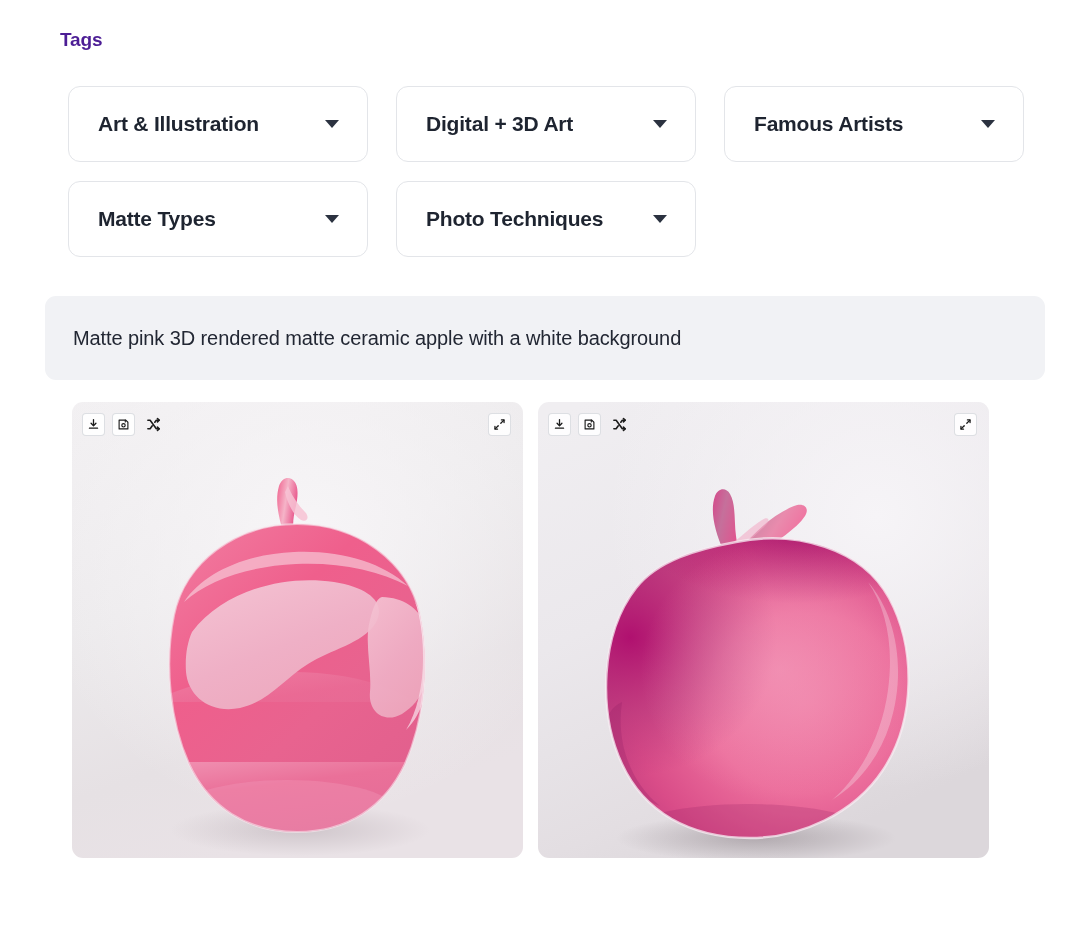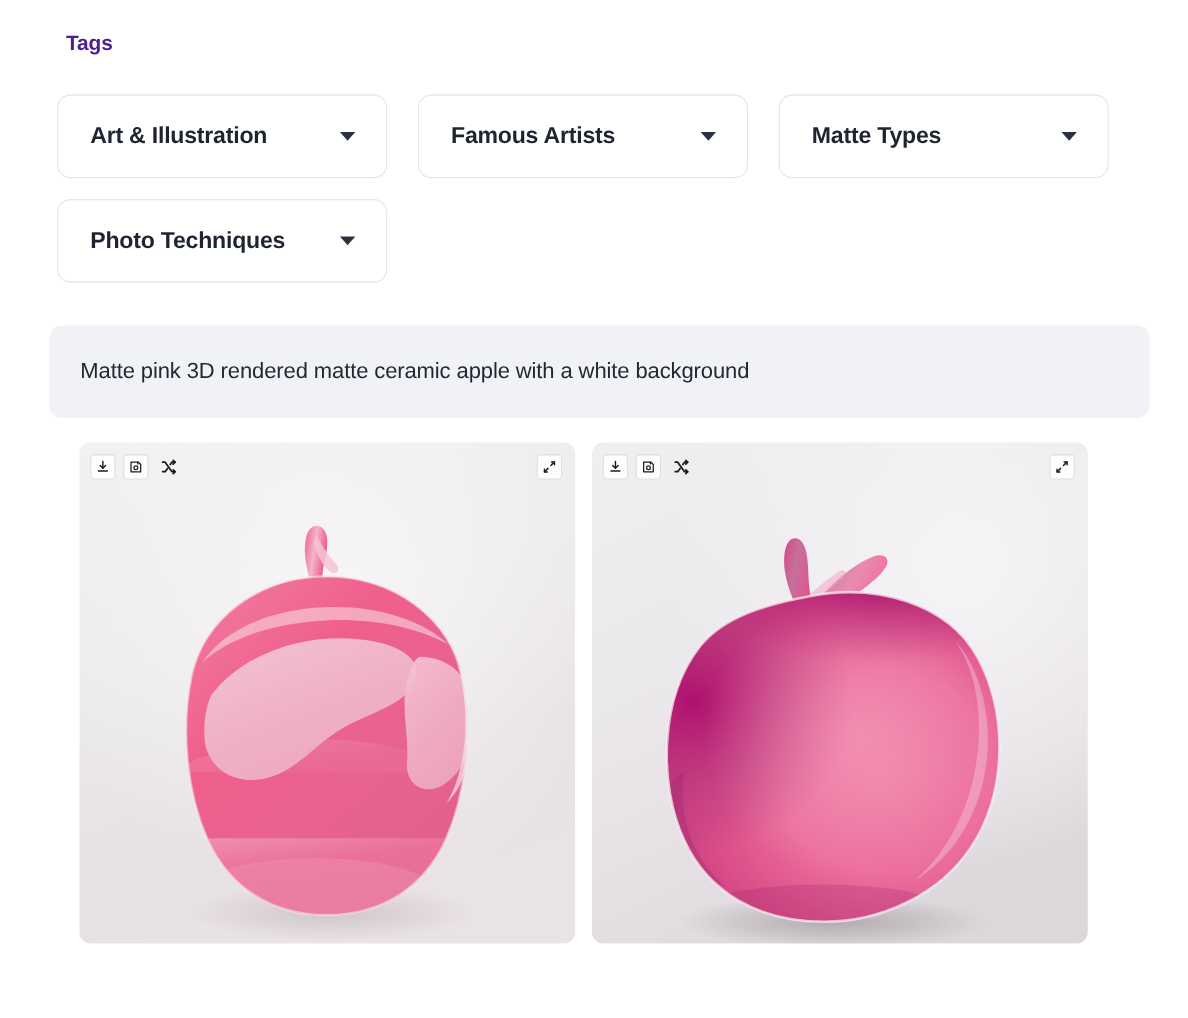--- a/index.html
+++ b/index.html
@@ -29,21 +29,21 @@
     left: 60px;
     top: 29px;
     font-size: 19px;
     font-weight: 700;
     letter-spacing: -0.1px;
     color: #4c1d95;
   }
 
   .tag-grid {
     position: absolute;
-    left: 52px;
+    left: 68px;
     top: 86px;
     width: 956px;
     display: grid;
     grid-template-columns: 300px 300px 300px;
     grid-column-gap: 28px;
     grid-row-gap: 19px;
   }
 
   .tag-select {
     box-sizing: border-box;
@@ -166,20 +166,24 @@
 
   <div class="tags-heading">Tags</div>
 
   <div class="tag-grid">
 
     <div class="tag-select">
       <span class="tag-label">Art &amp; Illustration</span>
       <span class="caret"></span>
     </div>
 
+    <div class="tag-select">
+      <span class="tag-label">Digital + 3D Art</span>
+      <span class="caret"></span>
+    </div>
 
     <div class="tag-select">
       <span class="tag-label">Famous Artists</span>
       <span class="caret"></span>
     </div>
 
     <div class="tag-select">
       <span class="tag-label">Matte Types</span>
       <span class="caret"></span>
     </div>

